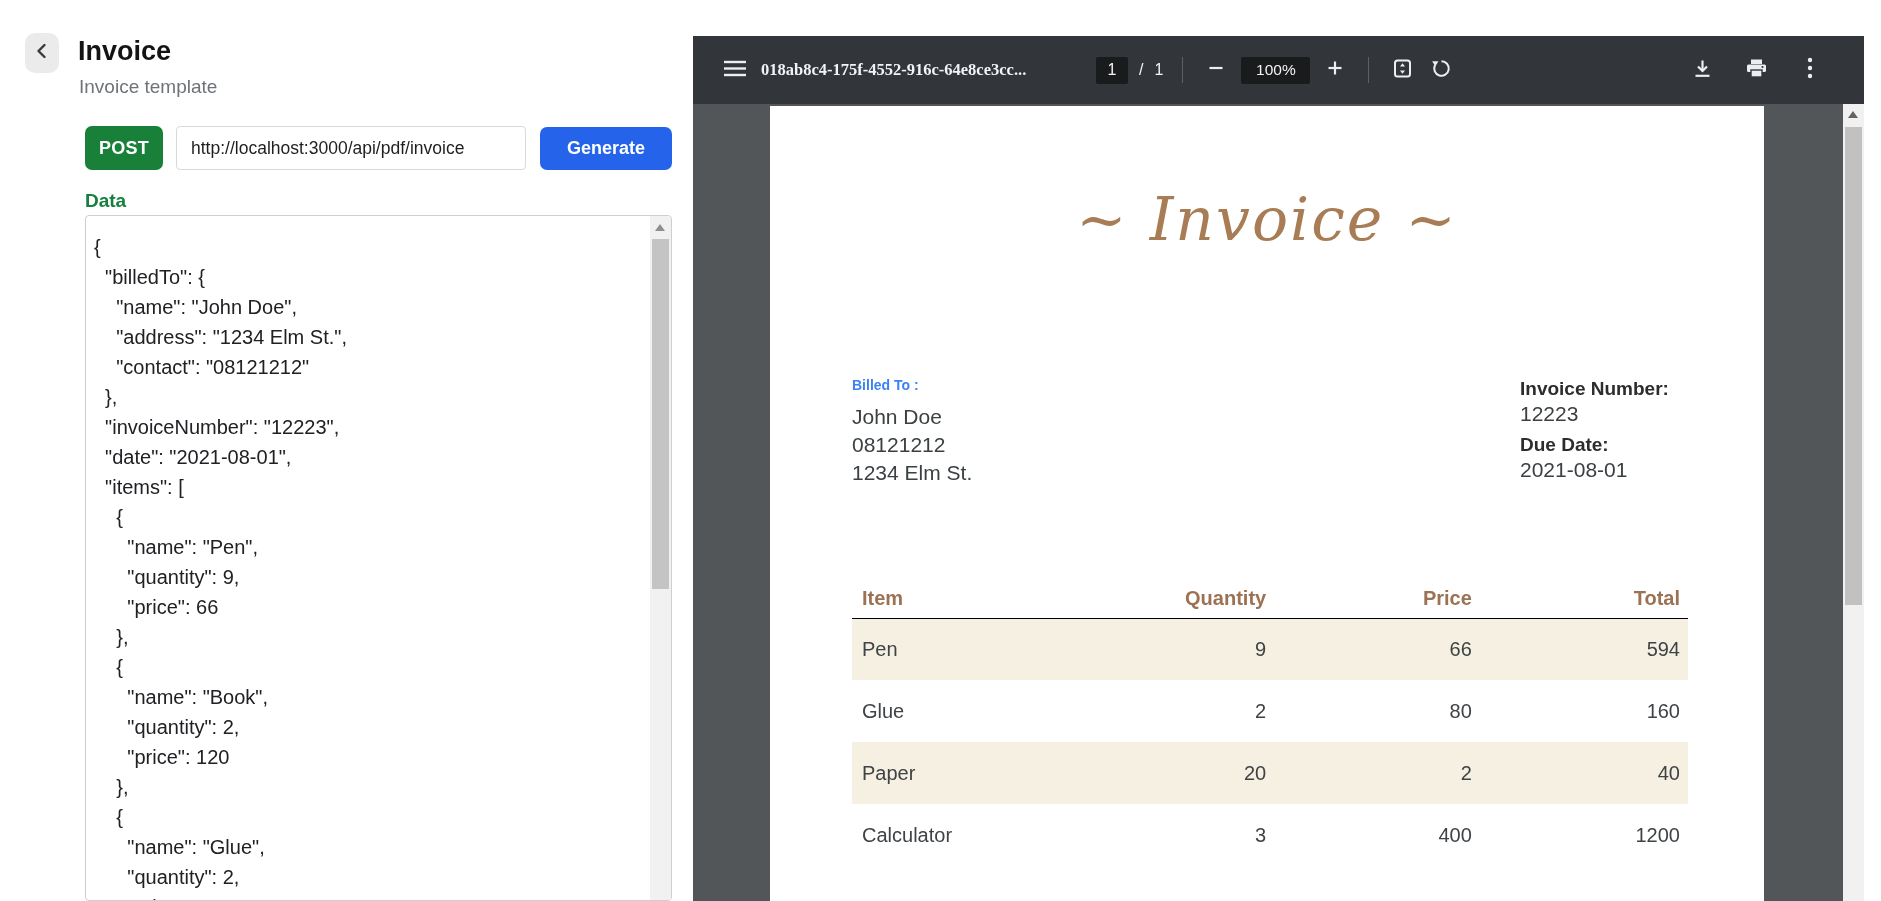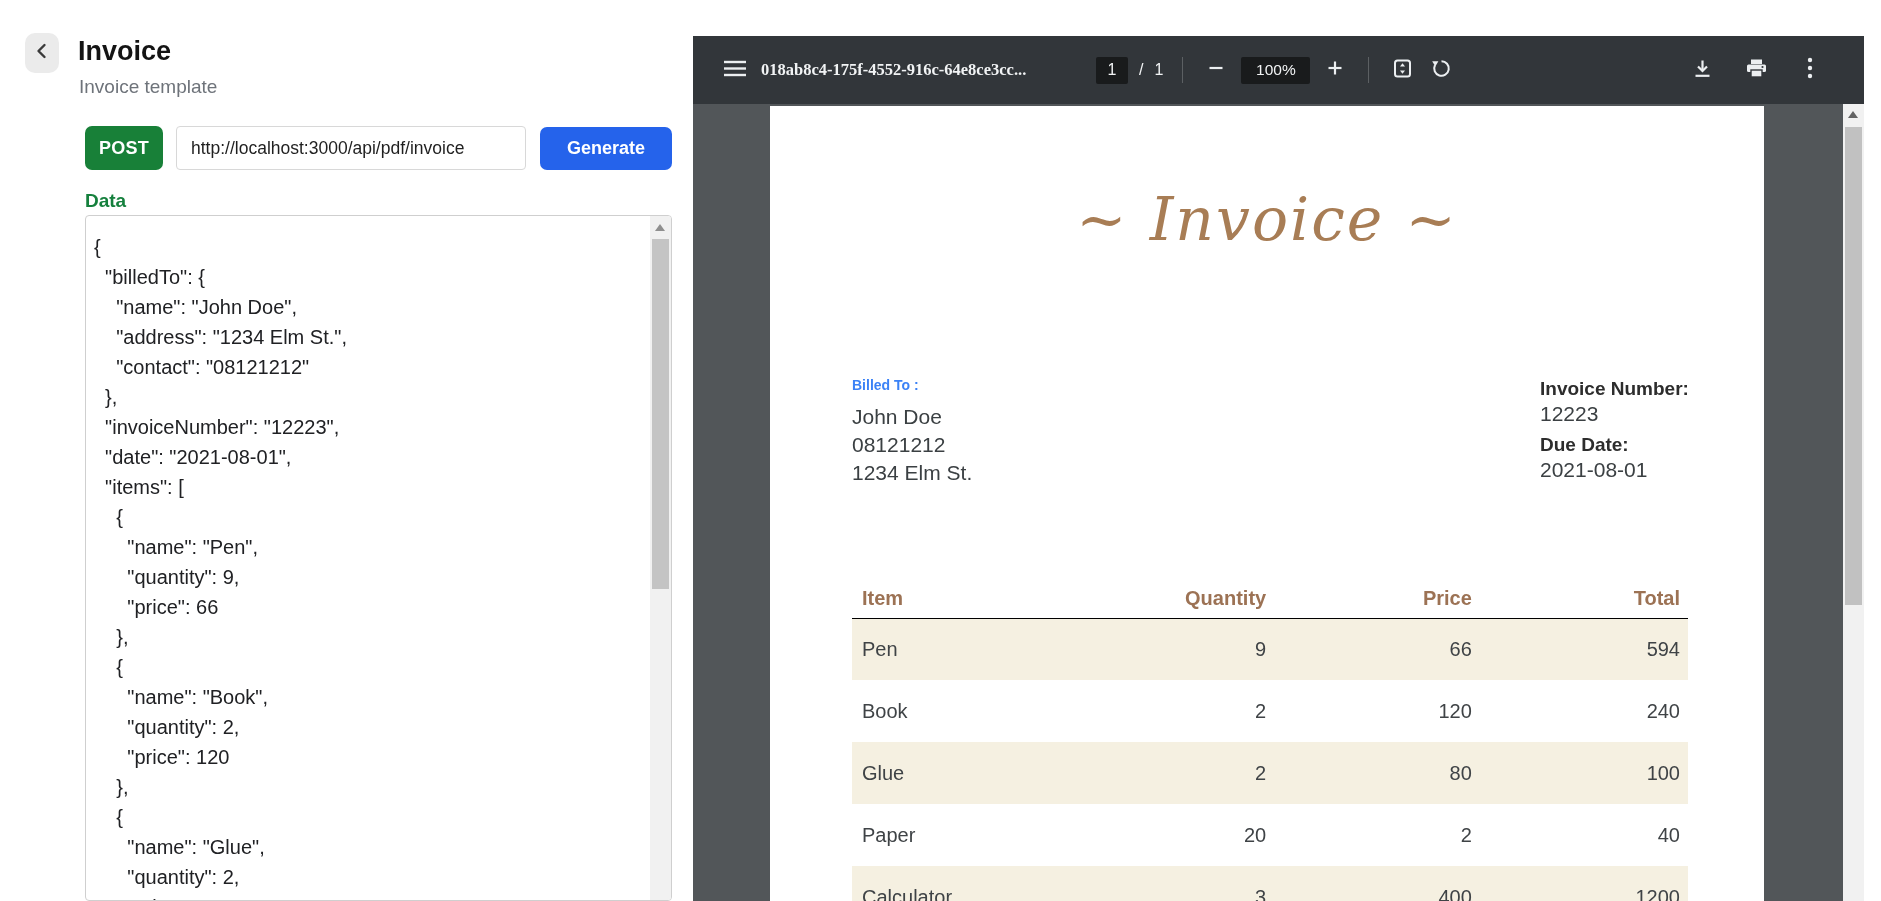--- a/index.html
+++ b/index.html
@@ -40,21 +40,21 @@
   .pdf-scrollbar { position:absolute; right:0; top:68px; bottom:0; width:21px; background:#f1f1f1; }
   .pdf-scrollbar .arrow-up { position:absolute; top:7px; left:5px; width:0; height:0; border-left:5.5px solid transparent; border-right:5.5px solid transparent; border-bottom:7px solid #636363; }
   .pdf-scrollbar .thumb { position:absolute; top:23px; left:2px; width:17px; height:478px; background:#c1c1c1; }
 
   
   .pdf-page { position:absolute; left:77px; top:70px; width:994px; height:1300px; background:#ffffff; }
   .invoice-title { position:absolute; left:0; top:78px; width:100%; text-align:center; font-family:"DejaVu Serif", serif; font-style:italic; font-size:60px; color:#a87d55; letter-spacing:2px; }
   .billed-to { position:absolute; left:82px; top:271px; }
   .billed-heading { font-size:14px; font-weight:700; color:#3b82f6; }
   .billed-lines { margin-top:10px; font-size:21px; line-height:28px; color:#3b4043; }
-  .invoice-meta { position:absolute; left:770px; top:271px; }
+  .invoice-meta { position:absolute; left:750px; top:271px; }
   .meta-label { font-size:19px; font-weight:700; color:#2d2d2d; line-height:24px; }
   .meta-value { font-size:21px; color:#3b4043; line-height:25px; margin-bottom:7px; }
 
   .invoice-table { position:absolute; left:82px; top:473px; width:836px; border-collapse:collapse; }
   .invoice-table th { height:39px; font-size:20px; font-weight:700; color:#9c7254; border-bottom:1px solid #000000; }
   .invoice-table td { height:62px; font-size:20px; color:#3f4346; }
   .invoice-table th:first-child, .invoice-table td:first-child { text-align:left; padding-left:10px; }
   .invoice-table th:not(:first-child), .invoice-table td:not(:first-child) { text-align:right; padding-right:8px; }
   .invoice-table tbody tr:nth-child(odd) { background:#f5f0e1; }
 </style>
@@ -239,30 +239,24 @@
           </tr>
         </thead>
         <tbody>
           <tr>
             <td>Pen</td>
             <td>9</td>
             <td>66</td>
             <td>594</td>
           </tr>
           <tr>
-            <td>Book</td>
-            <td>2</td>
-            <td>120</td>
-            <td>240</td>
-          </tr>
-          <tr>
             <td>Glue</td>
             <td>2</td>
             <td>80</td>
-            <td>100</td>
+            <td>160</td>
           </tr>
           <tr>
             <td>Paper</td>
             <td>20</td>
             <td>2</td>
             <td>40</td>
           </tr>
           <tr>
             <td>Calculator</td>
             <td>3</td>

